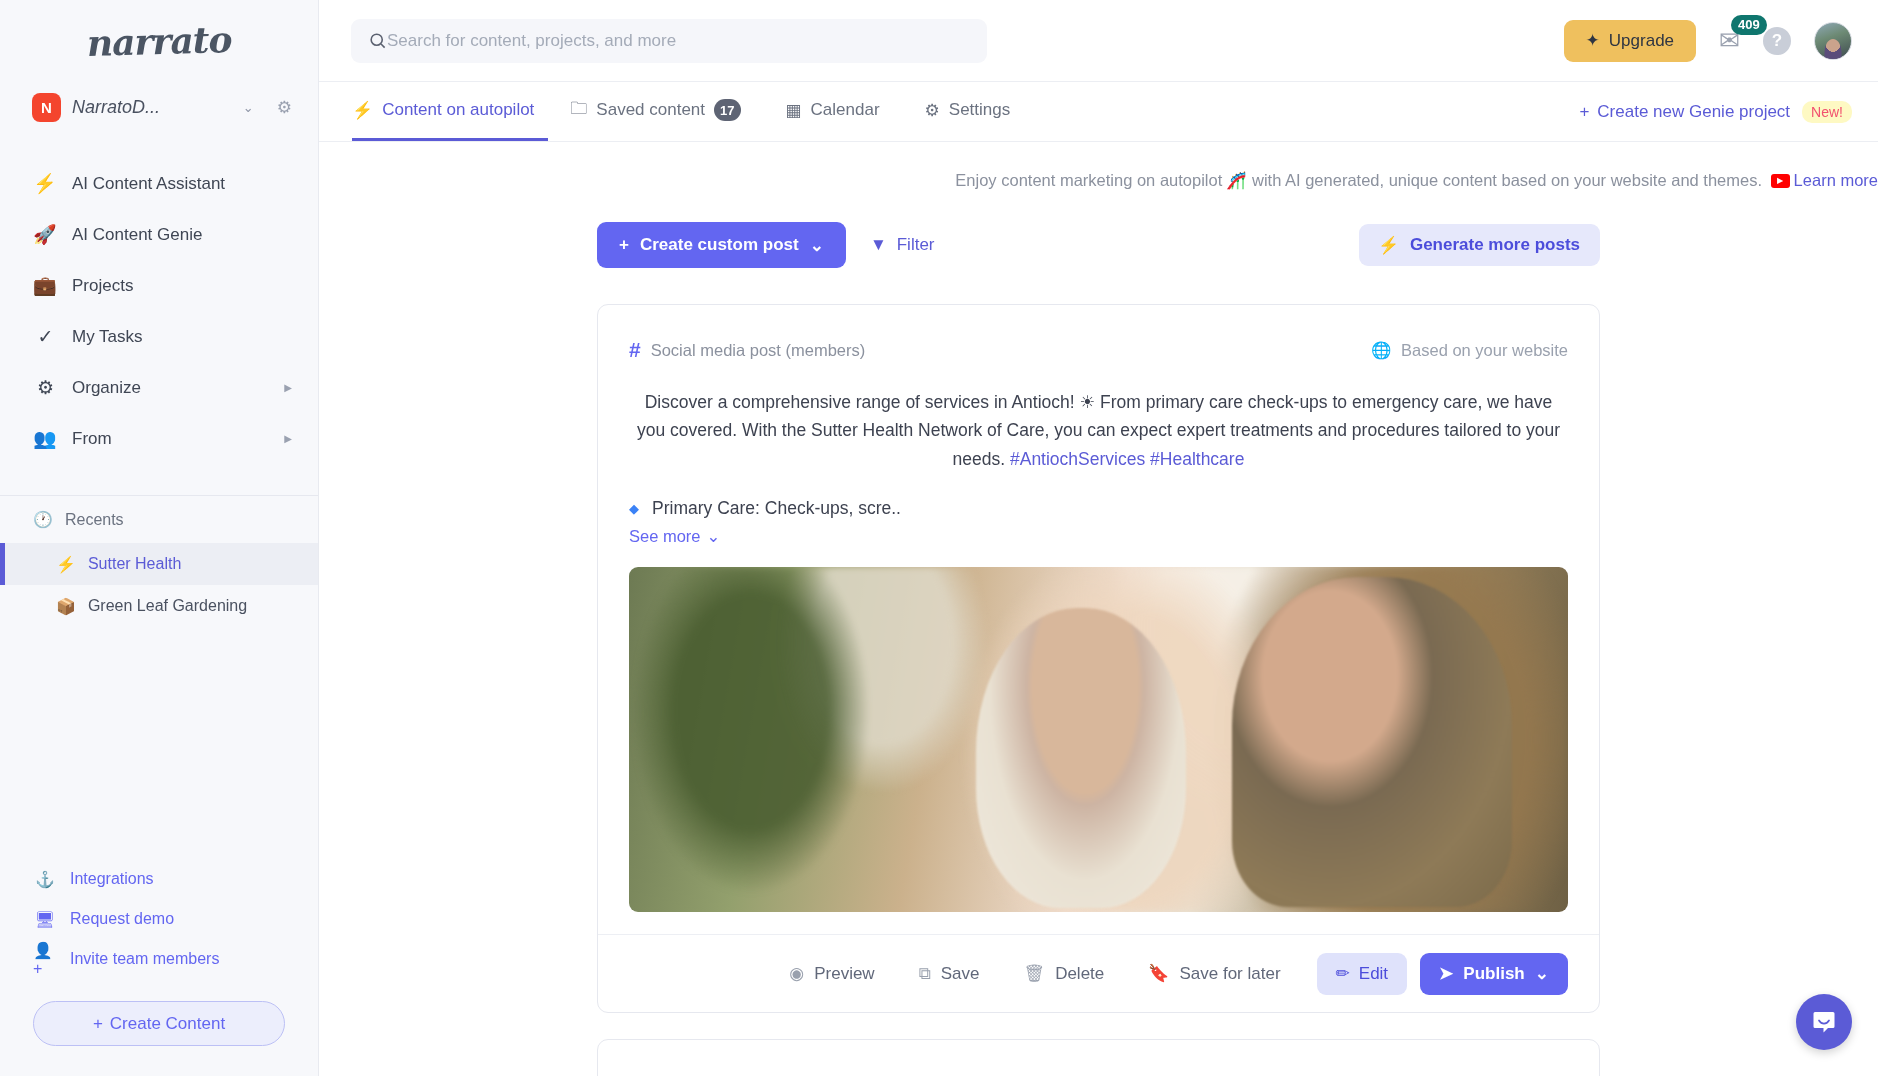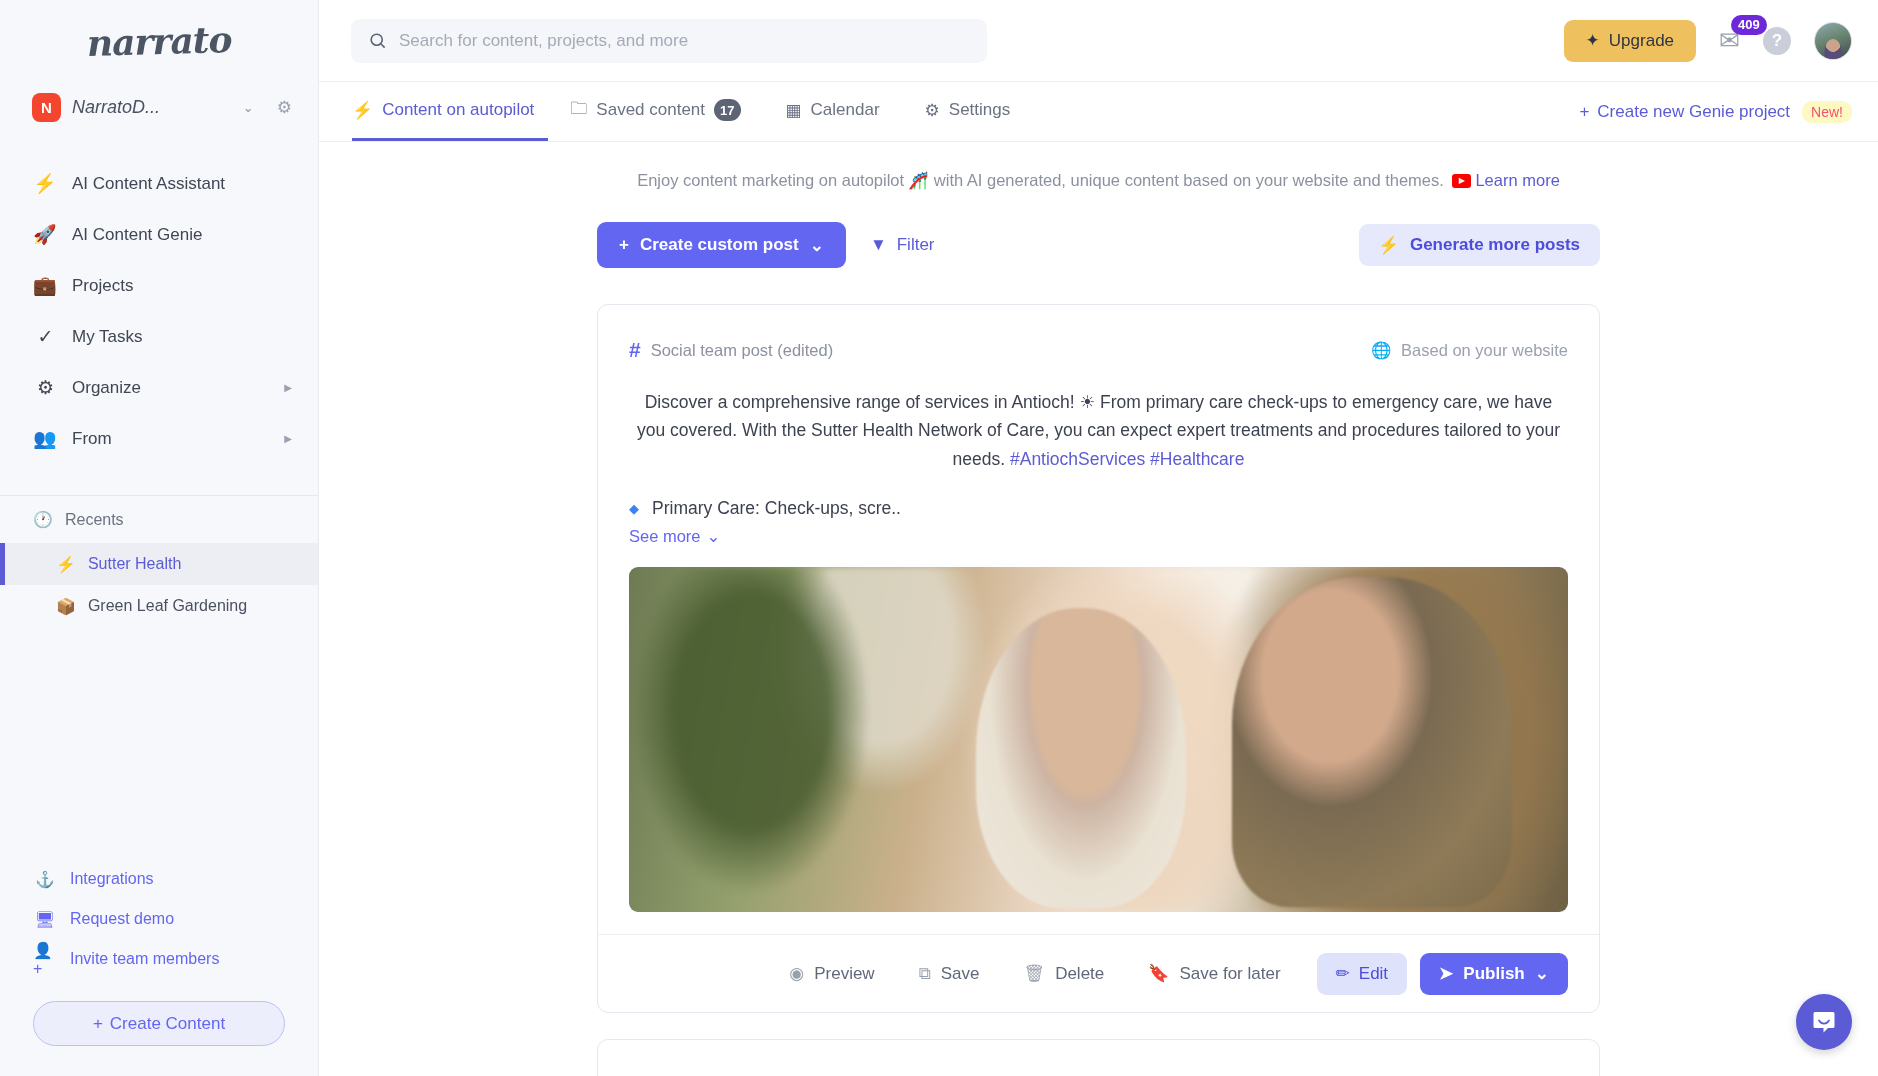--- a/index.html
+++ b/index.html
@@ -96,21 +96,21 @@
   .topbar {
     height: 82px; flex: 0 0 82px;
     display: flex; align-items: center;
     padding: 0 26px 0 20px;
     border-bottom: 1px solid #eceef3;
     background: #fff;
   }
   .search-box {
     width: 636px; height: 44px; border-radius: 9px;
     background: #f5f6fa;
-    display: flex; align-items: center; gap: 12px;
+    display: flex; align-items: center; 
     padding: 0 17px; margin-left: 12px;
   }
   .search-icon { color: #5b6170; font-size: 18px; display: flex; }
   .search-input {
     border: none; background: transparent; outline: none;
     font-size: 17px; color: #3d4250; width: 100%;
     font-family: "Liberation Sans", sans-serif;
   }
   .search-input::placeholder { color: #a4abb8; }
   .topbar-right { margin-left: auto; display: flex; align-items: center; gap: 23px; }
@@ -118,21 +118,21 @@
     background: #efc05e; color: #2f3542;
     height: 42px; border-radius: 9px; border: none;
     padding: 0 22px; font-size: 17px; font-weight: 400;
     display: flex; align-items: center; gap: 9px; cursor: pointer;
     font-family: "Liberation Sans", sans-serif;
   }
   .mail-wrap { position: relative; display: flex; align-items: center; cursor: pointer; }
   .mail-icon { font-size: 25px; color: #9ba2b0; }
   .mail-badge {
     position: absolute; top: -11px; left: 12px;
-    background: #6d28d9; color: #fff;
+    background: #0f766e; color: #fff;
     border-radius: 11px; font-size: 13px; font-weight: 700;
     padding: 2px 7px; line-height: 1.2;
   }
   .help-icon {
     width: 28px; height: 28px; border-radius: 50%;
     background: #c9ced8; color: #fff; font-size: 17px; font-weight: 700;
     display: flex; align-items: center; justify-content: center; cursor: pointer;
   }
   .avatar {
     width: 38px; height: 38px; border-radius: 50%;
@@ -172,21 +172,21 @@
     color: #5b5bd6; font-size: 17px; cursor: pointer; padding-bottom: 18px;
   }
   .new-pill {
     background: #fef9c3; color: #f2516f; font-size: 14px;
     border-radius: 10px; padding: 3px 9px; margin-left: 4px;
   }
 
   
   .content-scroll { flex: 1; overflow: hidden; background: #fff; }
   .banner {
-    text-align: center; font-size: 16.5px; color: #8b919e;
+    text-align: right; font-size: 16.5px; color: #8b919e;
     padding: 29px 0 0 0;
   }
   .banner .learn { color: #5b5bd6; cursor: pointer; }
   .yt-icon {
     display: inline-flex; align-items: center; justify-content: center;
     width: 19px; height: 14px; background: #ff0000; border-radius: 3px;
     color: #fff; font-size: 8px; vertical-align: middle; margin: 0 4px 2px 4px;
   }
 
   .actions-row {
@@ -449,21 +449,21 @@
         <button class="generate-btn">
           <span>⚡</span>
           <span>Generate more posts</span>
         </button>
       </div>
 
       <article class="card">
         <div class="card-head">
           <div class="card-type">
             <span class="hash-icon">#</span>
-            <span>Social team post (edited)</span>
+            <span>Social media post (members)</span>
           </div>
           <div class="card-src">
             <span>🌐</span>
             <span>Based on your website</span>
           </div>
         </div>
 
         <div class="card-body">
           <span>Discover a comprehensive range of services in Antioch! ☀ From primary care check-ups to emergency care, we have you covered. With the Sutter Health Network of Care, you can expect expert treatments and procedures tailored to your needs. </span><span class="tag">#AntiochServices #Healthcare</span>
         </div>

